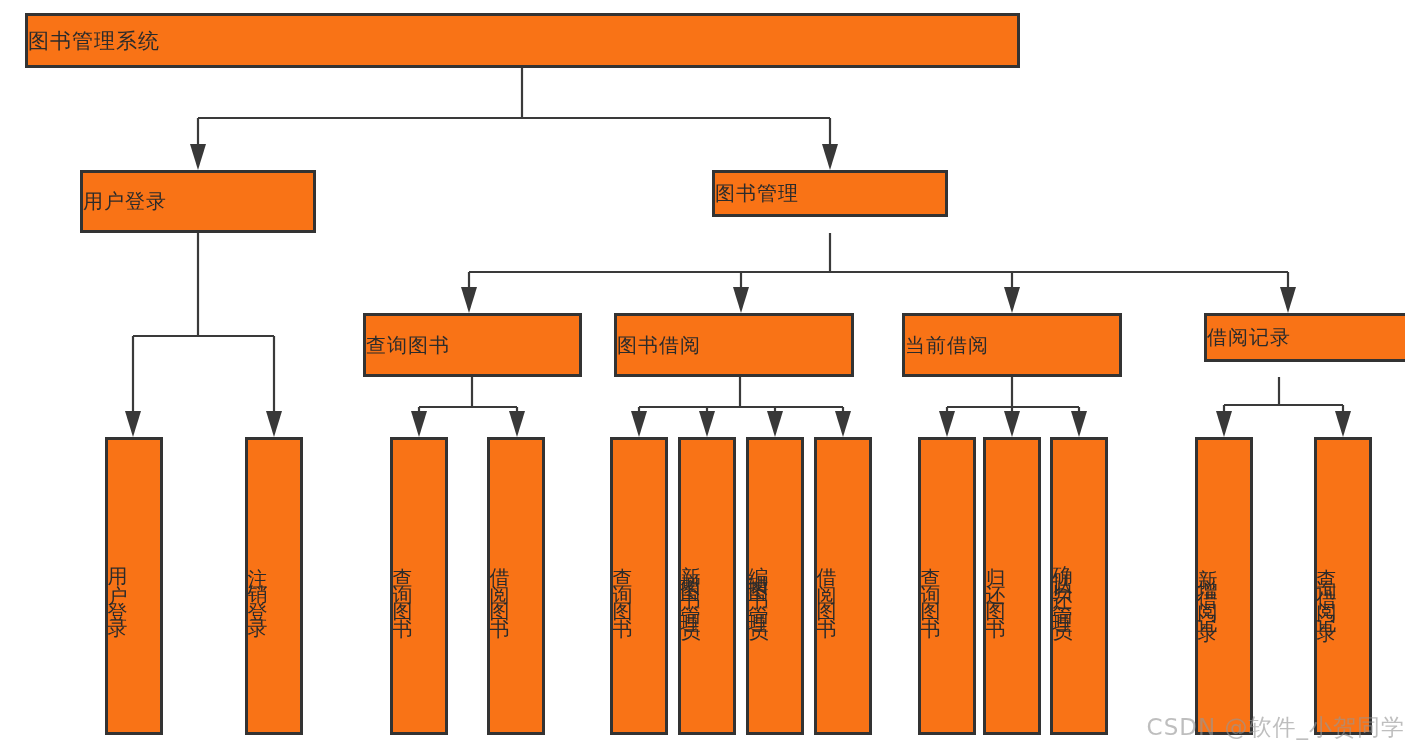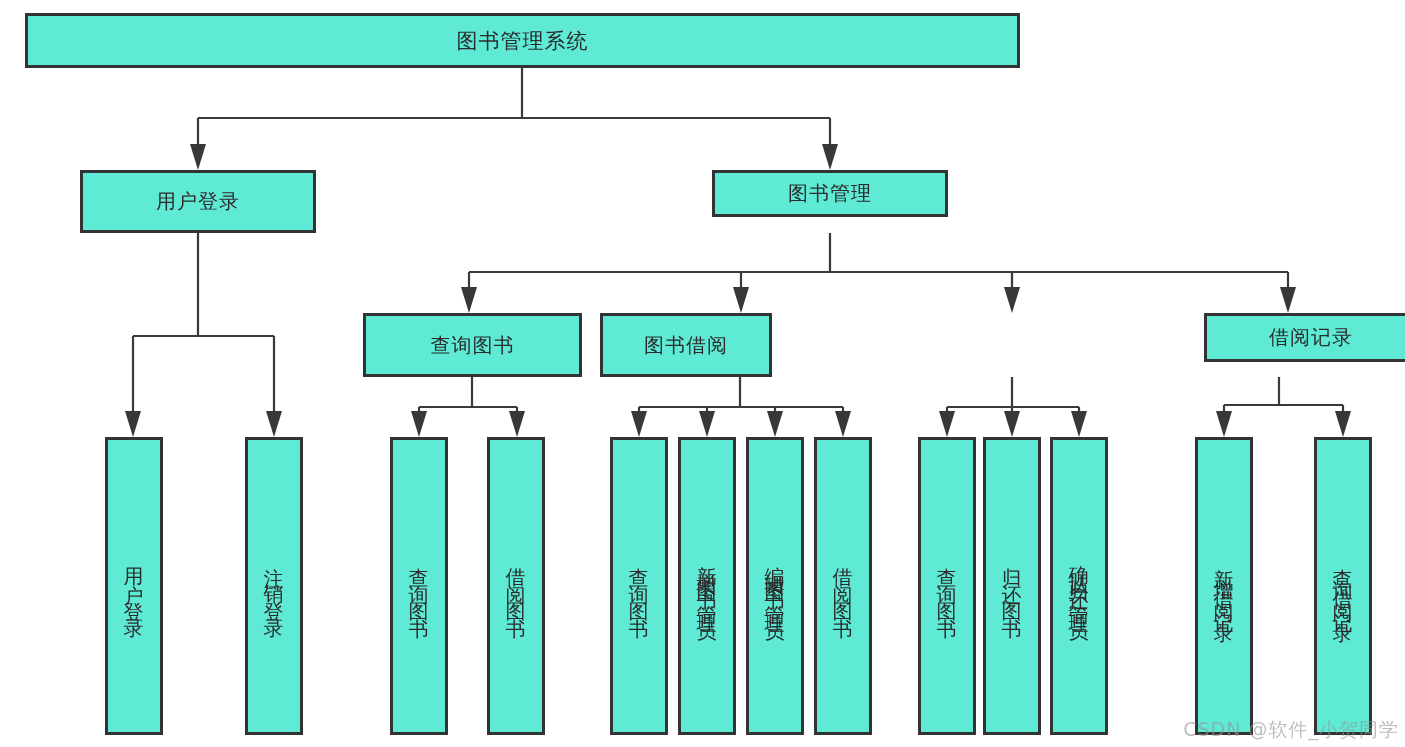--- a/index.html
+++ b/index.html
@@ -10,43 +10,43 @@
     font-family:"DejaVu Sans","Liberation Sans",sans-serif;
     overflow:hidden;
   }
   #connectors {
     position:absolute; left:0; top:0; width:1405px; height:747px;
     z-index:1; pointer-events:none;
   }
   .node {
     position:absolute;
     box-sizing:border-box;
-    background:#5eead4;
+    background:#f97316;
     border:3px solid #333333;
-    display:flex; align-items:center; justify-content:center;
+    display:flex; align-items:center; 
     color:#2b2b2b;
     z-index:2;
   }
   .hbox { font-size:20px; letter-spacing:1px; }
   .root { font-size:21px; }
   .leaf { width:58px; height:298px; top:437px; }
   .vtext {
     writing-mode:vertical-rl;
     text-orientation:mixed;
     font-size:20px;
     letter-spacing:17px;
     line-height:1;
     color:#2b2b2b;
   }
   .leaf.mid .vtext { letter-spacing:11px; }
   .leaf.long .vtext { letter-spacing:8px; }
   #watermark {
     position:absolute;
-    right:6px; bottom:4px;
-    font-size:19px;
+    right:0; bottom:4px;
+    font-size:23px;
     color:rgba(150,150,150,0.62);
     z-index:3;
     letter-spacing:1px;
     white-space:nowrap;
   }
 </style>
 </head>
 <body>
 
 <div id="stage">
@@ -90,22 +90,25 @@
   <div class="node hbox" style="left:80px; top:170px; width:236px; height:63px;">
     <span>用户登录</span>
   </div>
   <div class="node hbox" style="left:712px; top:170px; width:236px; height:47px;">
     <span>图书管理</span>
   </div>
 
   <div class="node hbox" style="left:363px; top:313px; width:219px; height:64px;">
     <span>查询图书</span>
   </div>
-  <div class="node hbox" style="left:600px; top:313px; width:172px; height:64px;">
+  <div class="node hbox" style="left:614px; top:313px; width:240px; height:64px;">
     <span>图书借阅</span>
+  </div>
+  <div class="node hbox" style="left:902px; top:313px; width:220px; height:64px;">
+    <span>当前借阅</span>
   </div>
   <div class="node hbox" style="left:1172px; top:313px; width:214px; height:49px;margin-left:32px;">
     <span>借阅记录</span>
   </div>
 
   <div class="node leaf" style="left:105px;">
     <span class="vtext">用户登录</span>
   </div>
   <div class="node leaf" style="left:245px;">
     <span class="vtext">注销登录</span>

